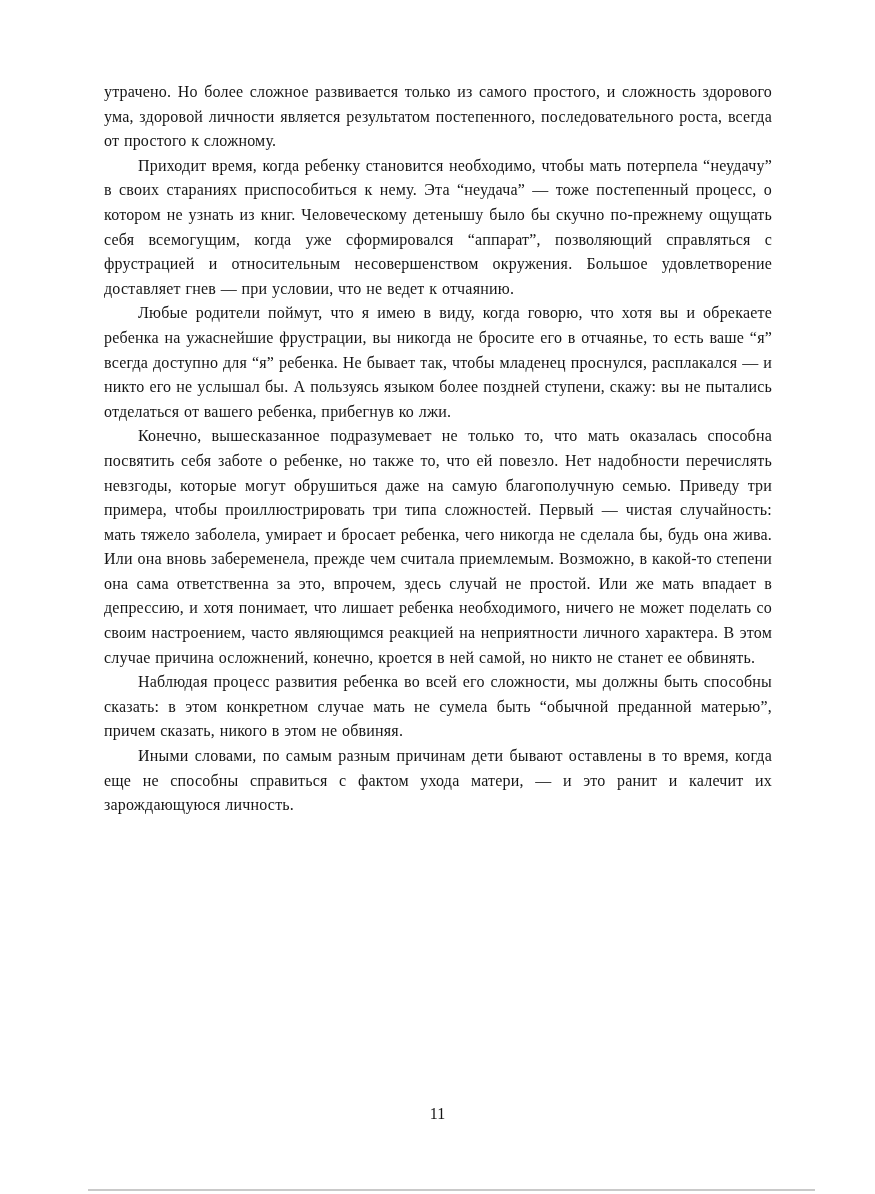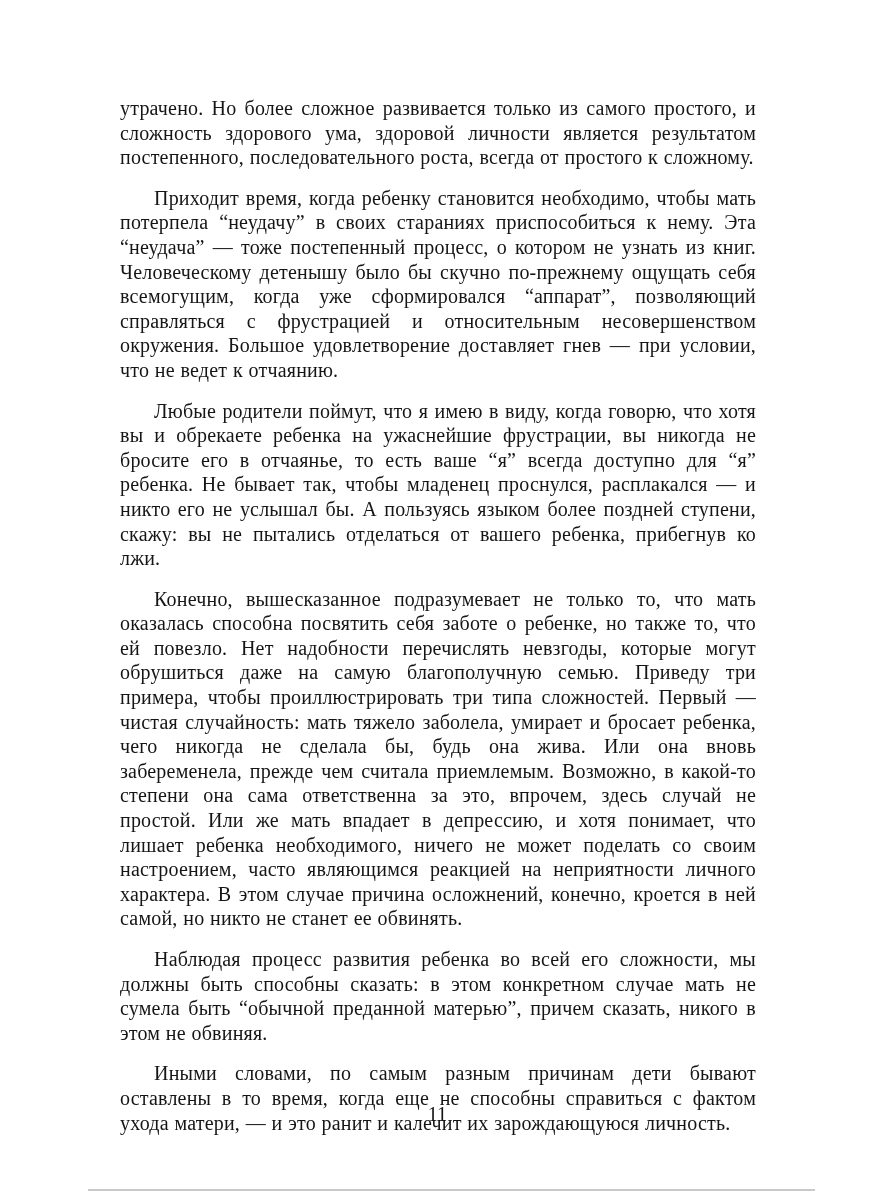--- a/index.html
+++ b/index.html
@@ -23,38 +23,38 @@
     height: 1194px;
     background: #ffffff;
   }
   .text-block {
     position: absolute;
     top: 80px;
     left: 104px;
     width: 668px;
   }
   .text-block p {
-    margin: 16px;
+    margin: 0;
     padding: 0;
-    font-size: 20px;
+    font-size: 16px;
     line-height: 24.6px;
     text-align: justify;
     letter-spacing: 0.2px;
     word-spacing: 0.5px;
   }
   .text-block p.indent {
     text-indent: 34px;
   }
   .page-number {
     position: absolute;
     top: 1102px;
     left: 0;
     width: 875px;
     text-align: center;
-    font-size: 20px;
+    font-size: 16px;
     line-height: 24px;
     color: #151515;
   }
   .scan-edge-line {
     position: absolute;
     left: 88px;
     right: 60px;
     bottom: 3px;
     height: 2px;
     background: #c9c9c9;

